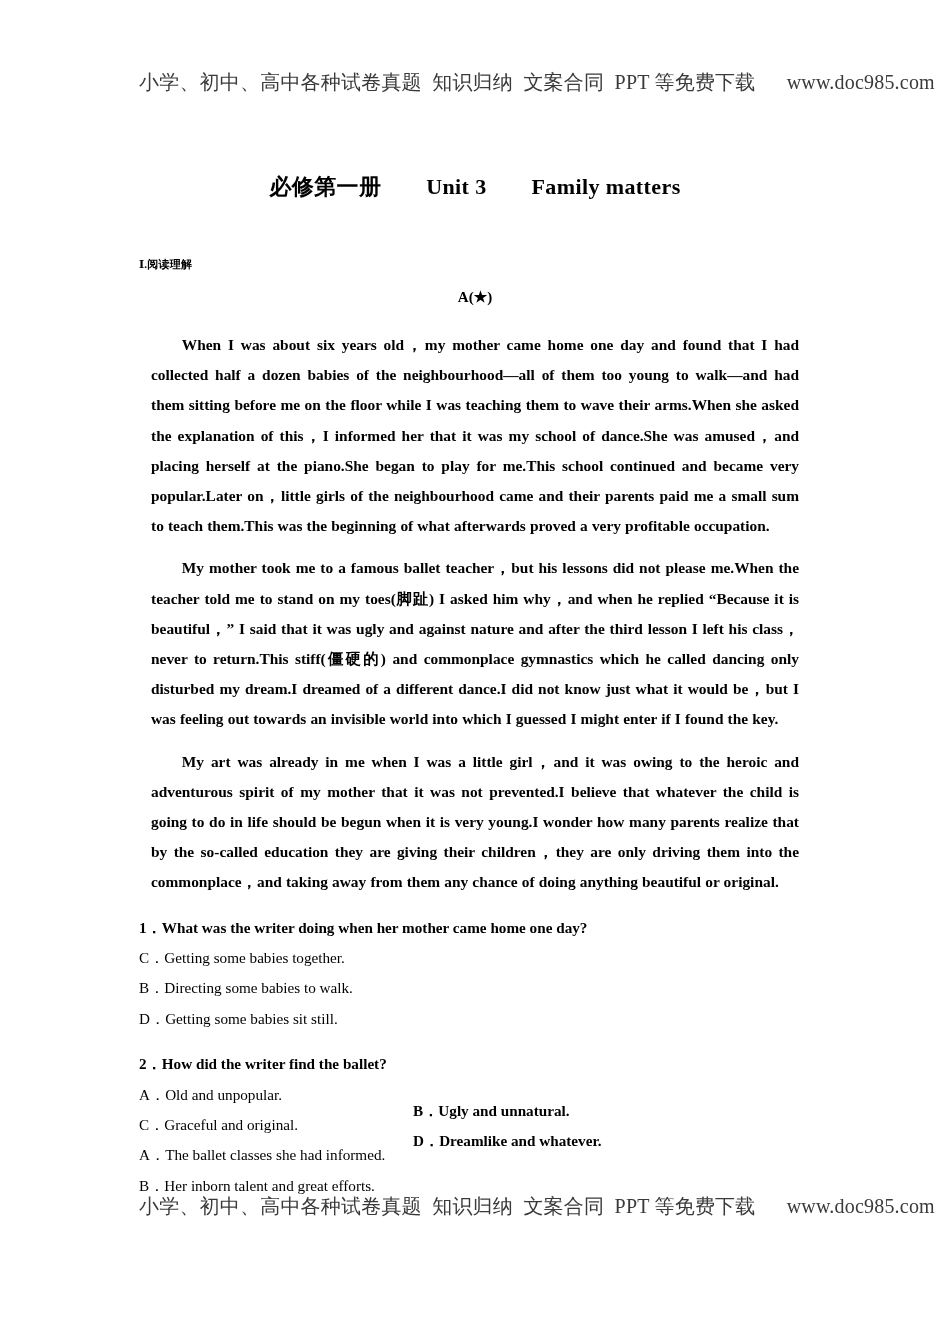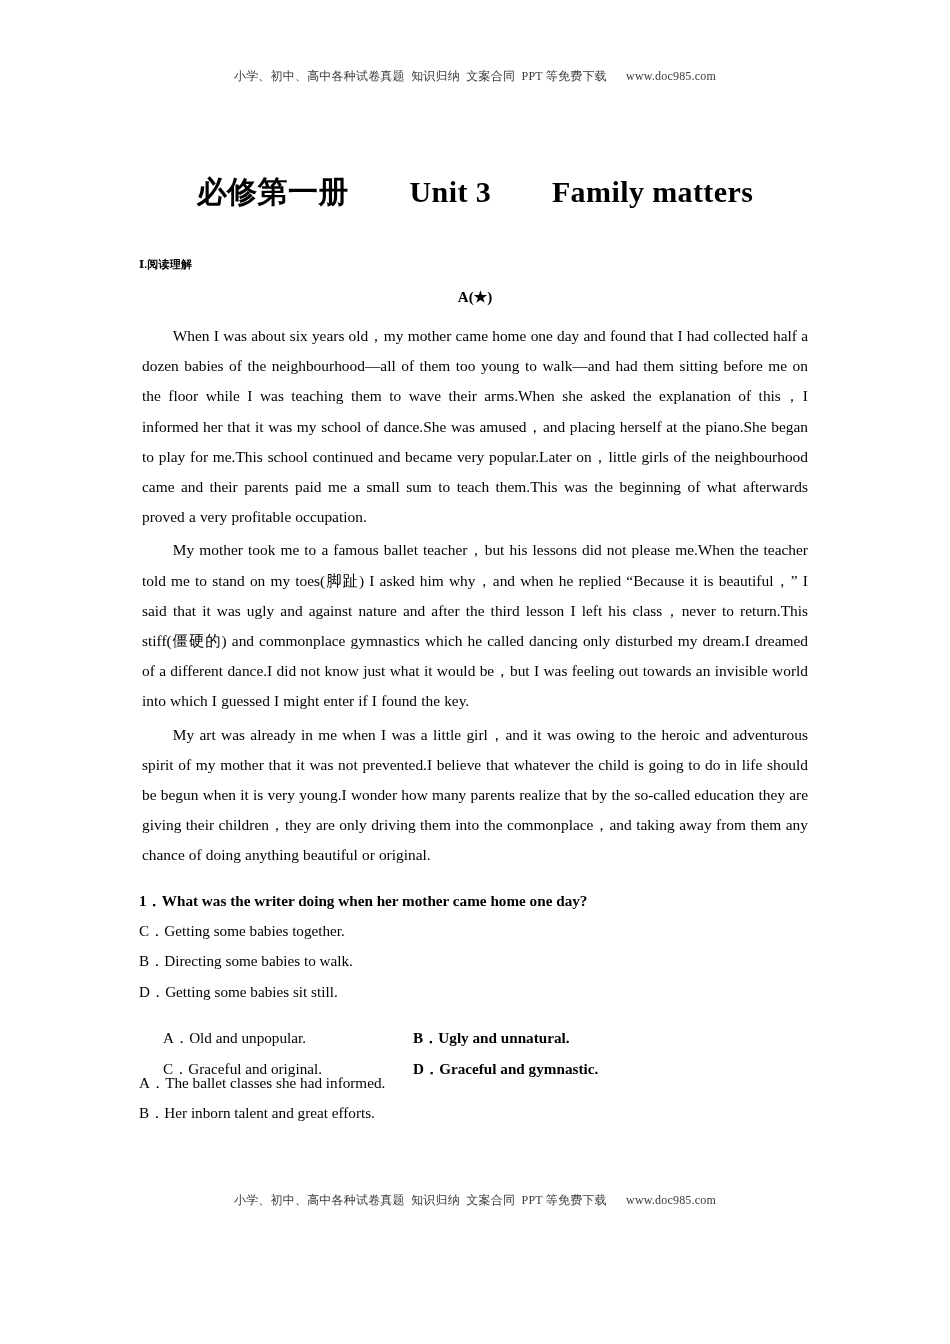--- a/index.html
+++ b/index.html
@@ -22,37 +22,37 @@
     width: 950px;
     height: 1344px;
   }
 
   
   .running-head {
     position: absolute;
     left: 139px;
     width: 672px;
     text-align: center;
-    font-size: 12px;
+    font-size: 20px;
     line-height: 1.4;
     color: #3a3a3a;
     letter-spacing: 0.2px;
     white-space: pre;
   }
   .running-head.top  { top: 68px; }
   .running-head.bot  { top: 1192px; }
 
   
   .unit-title {
     position: absolute;
     left: 139px;
     top: 172px;
     width: 672px;
     text-align: center;
-    font-size: 30px;
+    font-size: 22px;
     font-weight: bold;
     letter-spacing: 0.4px;
     white-space: pre;
   }
 
   
   .section-label {
     position: absolute;
     left: 139px;
     top: 257px;
@@ -74,27 +74,28 @@
 
   
   .content {
     position: absolute;
     left: 139px;
     top: 318px;
     width: 672px;
   }
 
   p.para {
-    margin: 3px;
+    margin: 12px;
     font-size: 15.4px;
     line-height: 30.2px;
     text-align: justify;
     text-justify: inter-word;
     text-indent: 2em;
     word-spacing: 0.02em;
+    font-weight: bold;
   }
 
   
   .question {
     margin: 0;
     font-size: 15.2px;
     line-height: 30.4px;
     font-weight: bold;
     text-align: left;
     white-space: nowrap;
@@ -114,23 +115,22 @@
   .option-row {
     display: block;
     position: relative;
     height: 30.4px;
     line-height: 30.4px;
     font-size: 15.2px;
   }
   .option-row .col-a {
     position: absolute;
     left: 0;
-    top: 16px;
+    top: 0;
     white-space: nowrap;
-    margin-left: 24px;
   }
   .option-row .col-b {
     position: absolute;
     left: 274px;
     top: 16px;
     white-space: nowrap;
     font-weight: bold;
   }
 
   .gap-before-q { margin-top: 15px; }
@@ -158,29 +158,30 @@
 
     <p class="question gap-before-q"><span class="q-num">1．</span><span>What was the writer doing when her mother came home one day?</span></p>
 
 
     <p class="option"><span class="opt-letter">C．</span><span>Getting some babies together.</span></p>
 
     <p class="option"><span class="opt-letter">B．</span><span>Directing some babies to walk.</span></p>
 
     <p class="option"><span class="opt-letter">D．</span><span>Getting some babies sit still.</span></p>
 
+    <p class="question gap-before-q"><span class="q-num">2．</span><span>How did the writer find the ballet?</span></p>
 
     <div class="option-row">
       <span class="col-a"><span class="opt-letter">A．</span><span>Old and unpopular.</span></span>
       <span class="col-b"><span class="opt-letter">B．</span><span>Ugly and unnatural.</span></span>
     </div>
 
     <div class="option-row">
       <span class="col-a"><span class="opt-letter">C．</span><span>Graceful and original.</span></span>
-      <span class="col-b"><span class="opt-letter">D．</span><span>Graceful and gymnastic.</span></span>
+      <span class="col-b"><span class="opt-letter">D．</span><span>Dreamlike and whatever.</span></span>
     </div>
 
 
     <p class="option"><span class="opt-letter">A．</span><span>The ballet classes she had informed.</span></p>
 
     <p class="option"><span class="opt-letter">B．</span><span>Her inborn talent and great efforts.</span></p>
 
   </div>
 
   <div class="running-head bot">小学、初中、高中各种试卷真题  知识归纳  文案合同  PPT 等免费下载      www.doc985.com</div>

